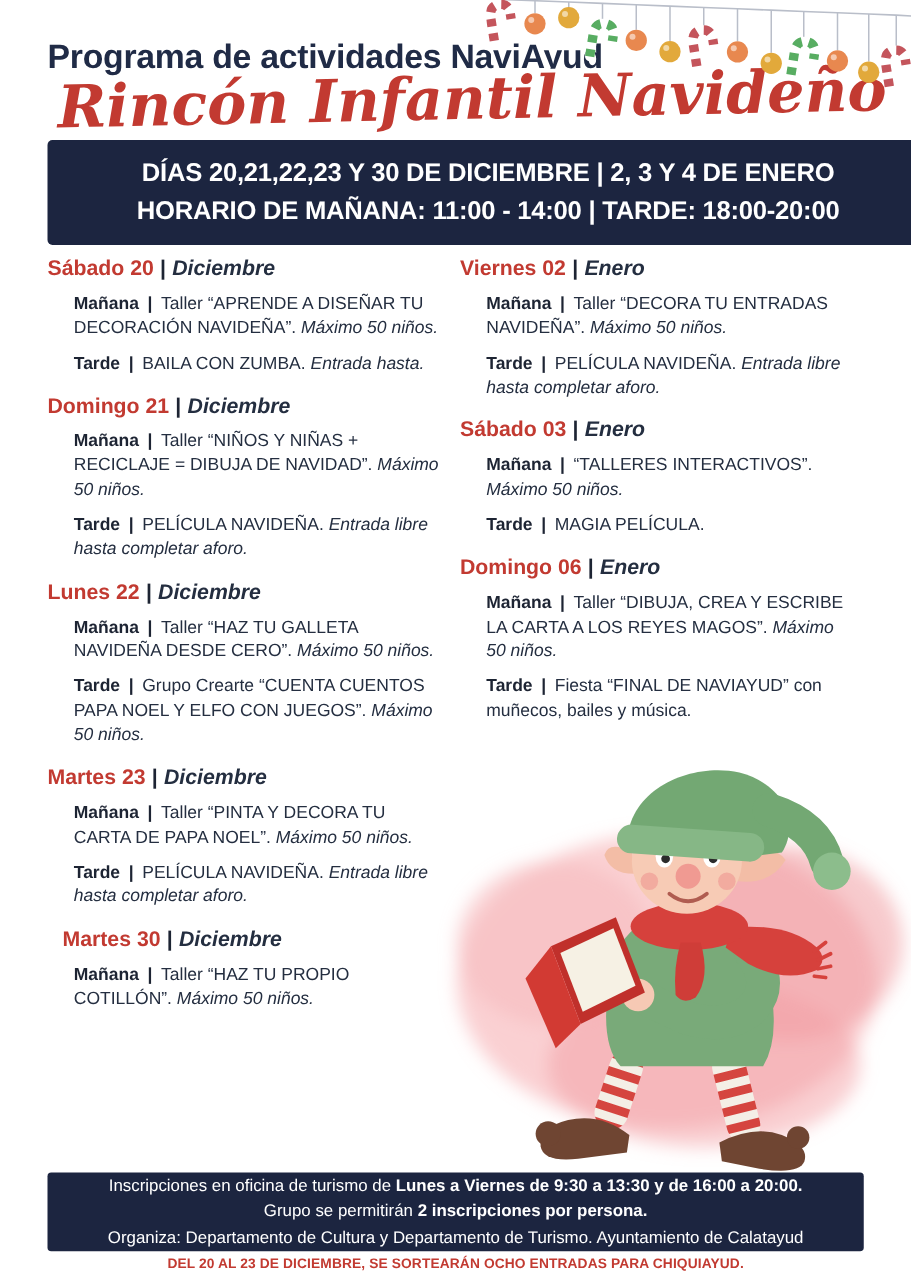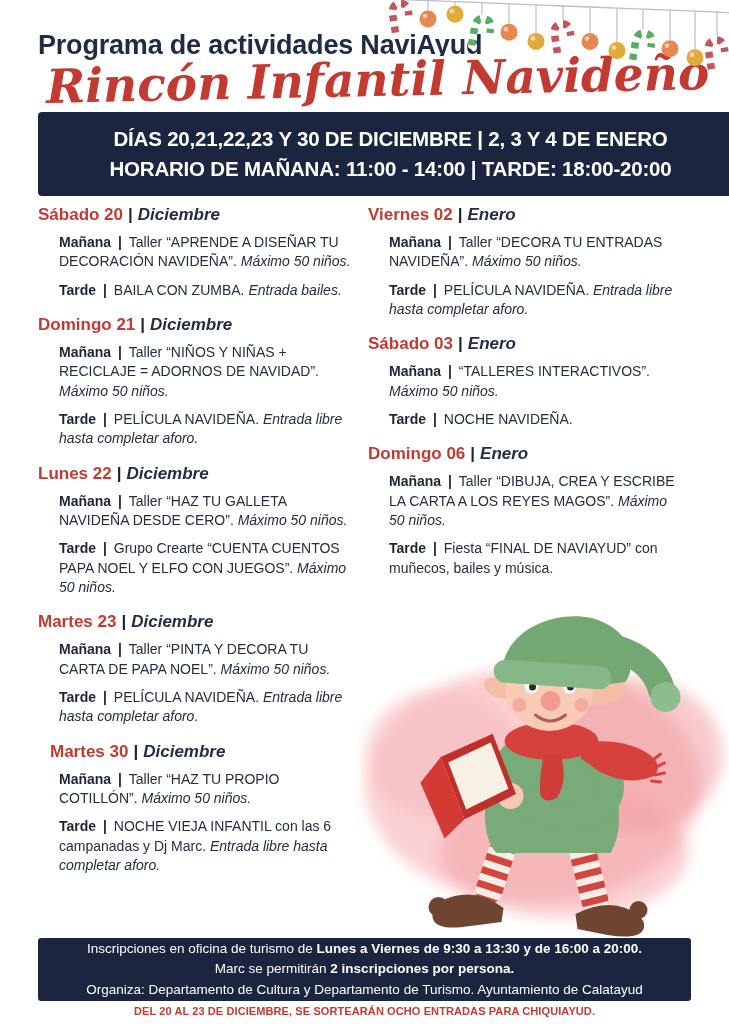--- a/index.html
+++ b/index.html
@@ -134,53 +134,52 @@
   <div class="banner">
     <div>DÍAS 20,21,22,23 Y 30 DE DICIEMBRE | 2, 3 Y 4 DE ENERO</div>
     <div>HORARIO DE MAÑANA: 11:00 - 14:00 | TARDE: 18:00-20:00</div>
   </div>
 
   <main class="columns">
     <section class="col" id="col-left">
         <article class="entry">
           <h3 class="day-line"><span class="day">Sábado 20</span><span class="sep">|</span><span class="month">Diciembre</span></h3>
           <p class="session"><span class="slabel">Mañana</span><span class="ssep"> | </span><span>Taller “APRENDE A DISEÑAR TU DECORACIÓN NAVIDEÑA”. </span><span class="it ">Máximo 50 niños.</span></p>
-          <p class="session"><span class="slabel">Tarde</span><span class="ssep"> | </span><span>BAILA CON ZUMBA. </span><span class="it ">Entrada bailes.</span></p>
+          <p class="session"><span class="slabel">Tarde</span><span class="ssep"> | </span><span>BAILA CON ZUMBA. </span><span class="it ">Entrada hasta.</span></p>
         </article>
         <article class="entry">
           <h3 class="day-line"><span class="day">Domingo 21</span><span class="sep">|</span><span class="month">Diciembre</span></h3>
-          <p class="session"><span class="slabel">Mañana</span><span class="ssep"> | </span><span>Taller “NIÑOS Y NIÑAS + RECICLAJE = ADORNOS DE NAVIDAD”. </span><span class="it ">Máximo 50 niños.</span></p>
+          <p class="session"><span class="slabel">Mañana</span><span class="ssep"> | </span><span>Taller “NIÑOS Y NIÑAS + RECICLAJE = DIBUJA DE NAVIDAD”. </span><span class="it ">Máximo 50 niños.</span></p>
           <p class="session"><span class="slabel">Tarde</span><span class="ssep"> | </span><span>PELÍCULA NAVIDEÑA. </span><span class="it ">Entrada libre hasta completar aforo.</span></p>
         </article>
         <article class="entry">
           <h3 class="day-line"><span class="day">Lunes 22</span><span class="sep">|</span><span class="month">Diciembre</span></h3>
           <p class="session"><span class="slabel">Mañana</span><span class="ssep"> | </span><span>Taller “HAZ TU GALLETA NAVIDEÑA DESDE CERO”. </span><span class="it ">Máximo 50 niños.</span></p>
           <p class="session"><span class="slabel">Tarde</span><span class="ssep"> | </span><span>Grupo Crearte “CUENTA CUENTOS PAPA NOEL Y ELFO CON JUEGOS”. </span><span class="it ">Máximo 50 niños.</span></p>
         </article>
         <article class="entry">
           <h3 class="day-line"><span class="day">Martes 23</span><span class="sep">|</span><span class="month">Diciembre</span></h3>
           <p class="session"><span class="slabel">Mañana</span><span class="ssep"> | </span><span>Taller “PINTA Y DECORA TU CARTA DE PAPA NOEL”. </span><span class="it ">Máximo 50 niños.</span></p>
           <p class="session"><span class="slabel">Tarde</span><span class="ssep"> | </span><span>PELÍCULA NAVIDEÑA. </span><span class="it ">Entrada libre hasta completar aforo.</span></p>
         </article>
         <article class="entry indent">
           <h3 class="day-line"><span class="day">Martes 30</span><span class="sep">|</span><span class="month">Diciembre</span></h3>
           <p class="session"><span class="slabel">Mañana</span><span class="ssep"> | </span><span>Taller “HAZ TU PROPIO COTILLÓN”. </span><span class="it ">Máximo 50 niños.</span></p>
-          <p class="session"><span class="slabel">Tarde</span><span class="ssep"> | </span><span>NOCHE VIEJA INFANTIL con las 6 campanadas y Dj Marc. </span><span class="it ">Entrada libre hasta completar aforo.</span></p>
         </article>
       </section>
     <section class="col" id="col-right">
         <article class="entry">
           <h3 class="day-line"><span class="day">Viernes 02</span><span class="sep">|</span><span class="month">Enero</span></h3>
           <p class="session"><span class="slabel">Mañana</span><span class="ssep"> | </span><span>Taller “DECORA TU ENTRADAS NAVIDEÑA”. </span><span class="it ">Máximo 50 niños.</span></p>
           <p class="session"><span class="slabel">Tarde</span><span class="ssep"> | </span><span>PELÍCULA NAVIDEÑA. </span><span class="it ">Entrada libre hasta completar aforo.</span></p>
         </article>
         <article class="entry">
           <h3 class="day-line"><span class="day">Sábado 03</span><span class="sep">|</span><span class="month">Enero</span></h3>
           <p class="session"><span class="slabel">Mañana</span><span class="ssep"> | </span><span>“TALLERES INTERACTIVOS”. </span><span class="it ">Máximo 50 niños.</span></p>
-          <p class="session"><span class="slabel">Tarde</span><span class="ssep"> | </span><span>NOCHE NAVIDEÑA.</span></p>
+          <p class="session"><span class="slabel">Tarde</span><span class="ssep"> | </span><span>MAGIA PELÍCULA.</span></p>
         </article>
         <article class="entry">
           <h3 class="day-line"><span class="day">Domingo 06</span><span class="sep">|</span><span class="month">Enero</span></h3>
           <p class="session"><span class="slabel">Mañana</span><span class="ssep"> | </span><span>Taller “DIBUJA, CREA Y ESCRIBE LA CARTA A LOS REYES MAGOS”. </span><span class="it ">Máximo 50 niños.</span></p>
           <p class="session"><span class="slabel">Tarde</span><span class="ssep"> | </span><span>Fiesta “FINAL DE NAVIAYUD” con muñecos, bailes y música.</span></p>
         </article>
       </section>
   </main>
 
   <div class="elf-wrap">
@@ -258,19 +257,19 @@
         <path d="M267,58 Q305,70 313,100" fill="none" stroke="#73a873" stroke-width="27" stroke-linecap="round"></path>
         <circle cx="317" cy="107" r="15" fill="#8cbd8c"></circle>
         <rect x="145" y="73" width="118" height="23" rx="11.5" fill="#86b786" transform="rotate(4 204 84)"></rect>
       </g>
     </svg>
   </div>
 
   <footer>
     <div class="footer-banner" id="footer-banner">
         <p><span>Inscripciones en oficina de turismo de </span><span class="bd">Lunes a Viernes de 9:30 a 13:30 y de 16:00 a 20:00.</span></p>
-        <p><span>Marc se permitirán </span><span class="bd">2 inscripciones por persona.</span></p>
+        <p><span>Grupo se permitirán </span><span class="bd">2 inscripciones por persona.</span></p>
         <p><span>Organiza: Departamento de Cultura y Departamento de Turismo. Ayuntamiento de Calatayud</span></p>
       </div>
     <div class="raffle">DEL 20 AL 23 DE DICIEMBRE, SE SORTEARÁN OCHO ENTRADAS PARA CHIQUIAYUD.</div>
   </footer>
 
 </div>
 
 </body></html>

